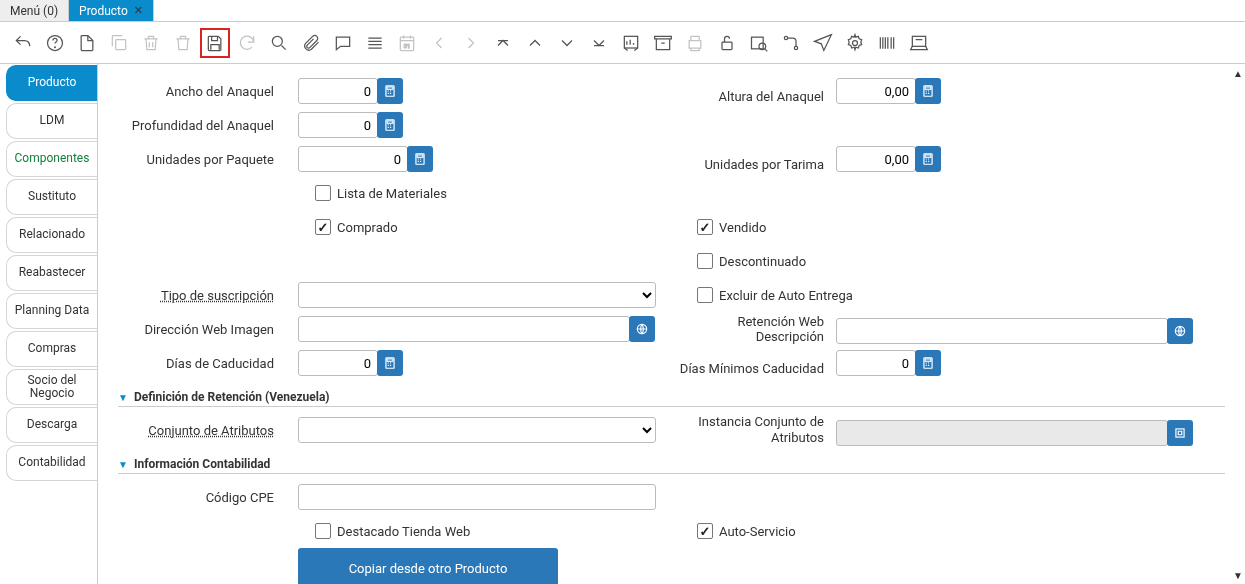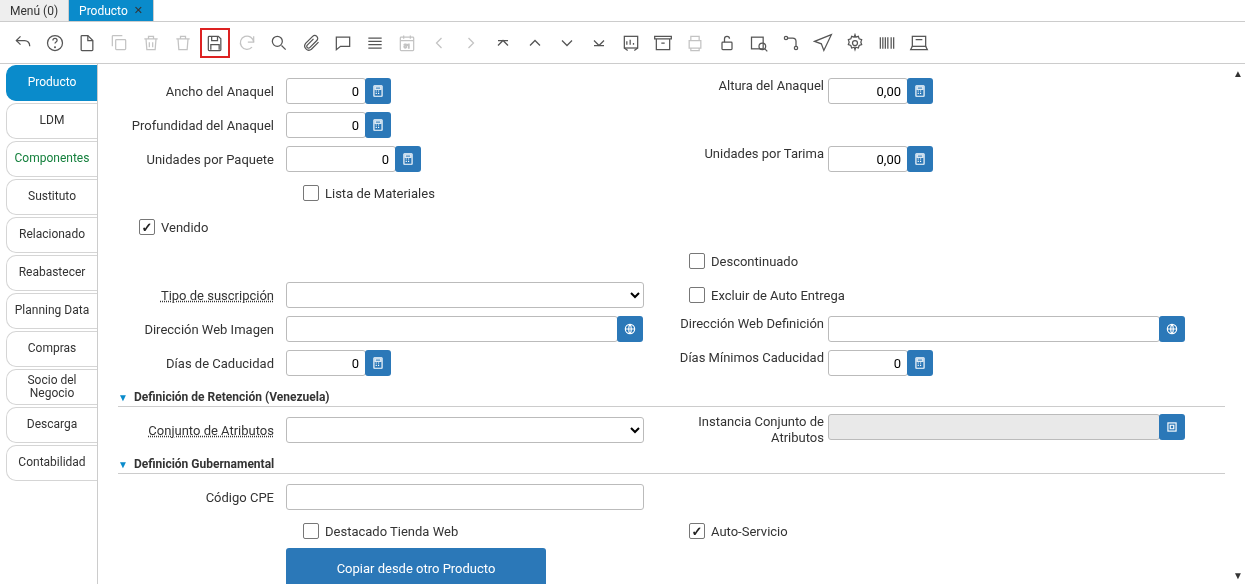--- a/index.html
+++ b/index.html
@@ -23,22 +23,22 @@
 .sidebar { width: 98px; display: flex; flex-direction: column; background: #fff; border-right: 1px solid #ccc; }
 .side-tab { height: 36px; display: flex; align-items: center; justify-content: center; font-size: 12px; cursor: pointer; margin: 1px 0 1px 6px; border-radius: 10px 0 0 10px; background: #fff; border: 1px solid #d5d5d5; border-right: none; text-align: center; padding: 2px 4px; line-height: 1.1; }
 .side-tab.active { background: #0a8bcb; color: #fff; border-color: #0a8bcb; }
 .side-tab.disabled { color: #15803d; }
 .side-tab.italic { font-style: italic; }
 
 .content-scroller { flex: 1; overflow-y: scroll; background: #fff; position: relative; }
 .form-area { padding: 10px 20px 20px 20px; }
 
 .row { display: flex; align-items: center; min-height: 34px; gap: 10px; }
-.col-left { width: 540px; display: flex; align-items: center; gap: 8px; }
-.col-right { width: 540px; display: flex; align-items: flex-start; }
+.col-left { width: 540px; display: flex; align-items: center; gap: 20px; }
+.col-right { width: 540px; display: flex; align-items: flex-end; gap: 8px; }
 .lbl { width: 160px; text-align: right; font-size: 13px; color: #333; padding-right: 4px; }
 .lbl.underline { text-decoration: underline dotted; }
 .field-wrap { display: flex; align-items: center; }
 input.text-input { height: 26px; border: 1px solid #bbb; border-radius: 3px; padding: 0 6px; font-size: 13px; text-align: right; width: 80px; background: #fff; }
 input.text-input.wide { width: 358px; text-align: left; }
 input.text-input.med { width: 80px; }
 input.text-input.readonly { background: #e9e9e9; }
 .btn-icon { width: 26px; height: 26px; background: #2b78b8; border-radius: 3px; margin-left: -1px; display: flex; align-items: center; justify-content: center; color: #fff; cursor: pointer; }
 .btn-icon svg { width: 14px; height: 14px; }
 select.dropdown { height: 26px; border: 1px solid #bbb; border-radius: 3px; width: 358px; background: #fff; }
@@ -355,20 +355,27 @@
         <div class="col-left">
           <div class="lbl"></div>
           <div class="check-wrap">
             <span class="checkbox"></span>
             <span>Lista de Materiales</span>
           </div>
         </div>
       </div>
 
       <div class="row">
+        <div class="col-left">
+          <div class="lbl"></div>
+          <div class="check-wrap">
+            <span class="checkbox checked"></span>
+            <span>Comprado</span>
+          </div>
+        </div>
         <div class="col-right">
           <div class="lbl"></div>
           <div class="check-wrap" style="margin-left:-156px">
             <span class="checkbox checked"></span>
             <span>Vendido</span>
           </div>
         </div>
       </div>
 
       <div class="row">
@@ -403,21 +410,21 @@
             <input class="text-input wide" style="width: 332px;">
             <div class="btn-icon">
                 <svg viewBox="0 0 24 24" fill="none" stroke="currentColor" stroke-width="2">
                   <circle cx="12" cy="12" r="8"></circle>
                   <path d="M4 12h16M12 4c3 3 3 13 0 16M12 4c-3 3-3 13 0 16"></path>
                 </svg>
               </div>
           </div>
         </div>
         <div class="col-right">
-          <div class="lbl">Dirección Web Definición</div>
+          <div class="lbl">Retención Web Descripción</div>
           <div class="field-wrap">
             <input class="text-input wide" style="width: 332px;">
             <div class="btn-icon">
                 <svg viewBox="0 0 24 24" fill="none" stroke="currentColor" stroke-width="2">
                   <circle cx="12" cy="12" r="8"></circle>
                   <path d="M4 12h16M12 4c3 3 3 13 0 16M12 4c-3 3-3 13 0 16"></path>
                 </svg>
               </div>
           </div>
         </div>
@@ -471,21 +478,21 @@
                   <rect x="5" y="5" width="14" height="14"></rect>
                   <path d="M9 9h6v6H9z"></path>
                 </svg>
               </div>
           </div>
         </div>
       </div>
 
       <div class="section-header">
         <span class="arrow">▼</span>
-        <span>Definición Gubernamental</span>
+        <span>Información Contabilidad</span>
       </div>
 
       <div class="row">
         <div class="col-left">
           <div class="lbl">Código CPE</div>
           <input class="text-input wide" style="">
         </div>
       </div>
 
       <div class="row">

